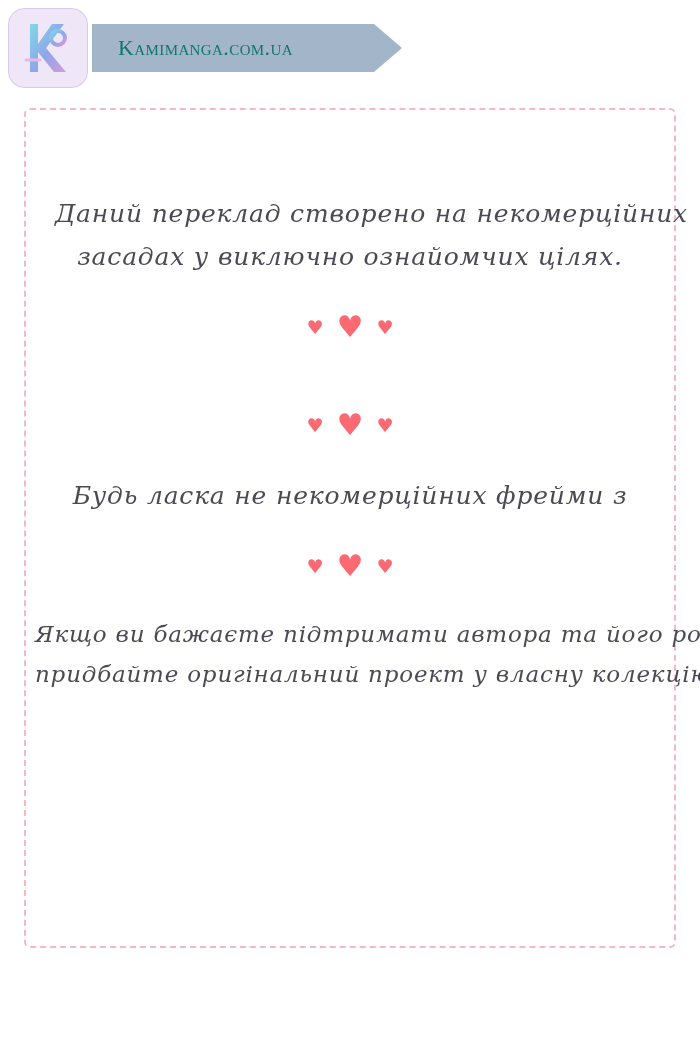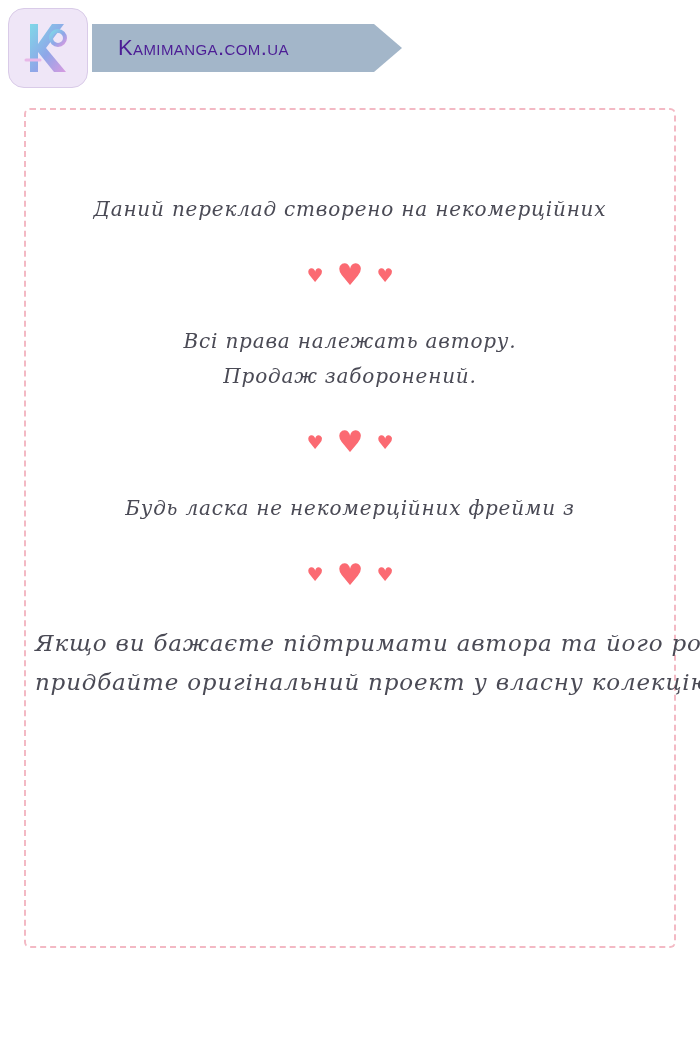--- a/index.html
+++ b/index.html
@@ -57,24 +57,24 @@
     position: absolute;
     inset: 0;
   }
 
   .banner-text {
     position: absolute;
     left: 26px;
     top: 0;
     height: 60px;
     line-height: 48px;
-    font-family: Liberation Sans, sans-serif;
+    font-family: Liberation Serif, serif;
     font-size: 22px;
     letter-spacing: 0.4px;
-    color: #4c1d95;
+    color: #0f766e;
     font-variant: small-caps;
     white-space: nowrap;
   }
 
   
   .panel {
     position: absolute;
     left: 24px;
     top: 108px;
     width: 652px;
@@ -97,21 +97,21 @@
     padding-top: 82px;
     box-sizing: border-box;
   }
 
   .para {
     width: 590px;
     text-align: center;
     font-family: "DejaVu Serif", serif;
     font-style: italic;
     color: #4a4a55;
-    font-size: 20px;
+    font-size: 25px;
     line-height: 1.72;
     letter-spacing: 0.8px;
   }
 
   .para .line {
     display: block;
     white-space: nowrap;
   }
 
   .para.wide {
@@ -163,32 +163,29 @@
     <div class="banner-text">Kamimanga.com.ua</div>
   </div>
 
 </div>
 
 <div class="panel">
   <div class="panel-inner">
 
     <div class="para">
       <span class="line">Даний переклад створено на некомерційних</span>
+      <span class="line">засадах у виключно ознайомчих цілях.</span>
     </div>
 
     <div class="divider">
       <span class="heart small">♥</span>
       <span class="heart big">♥</span>
       <span class="heart small">♥</span>
     </div>
 
-    <div class="para">
-      <span class="line">Всі права належать автору.</span>
-      <span class="line">Продаж заборонений.</span>
-    </div>
 
     <div class="divider">
       <span class="heart small">♥</span>
       <span class="heart big">♥</span>
       <span class="heart small">♥</span>
     </div>
 
     <div class="para">
       <span class="line">Будь ласка не некомерційних фрейми з</span>
     </div>

